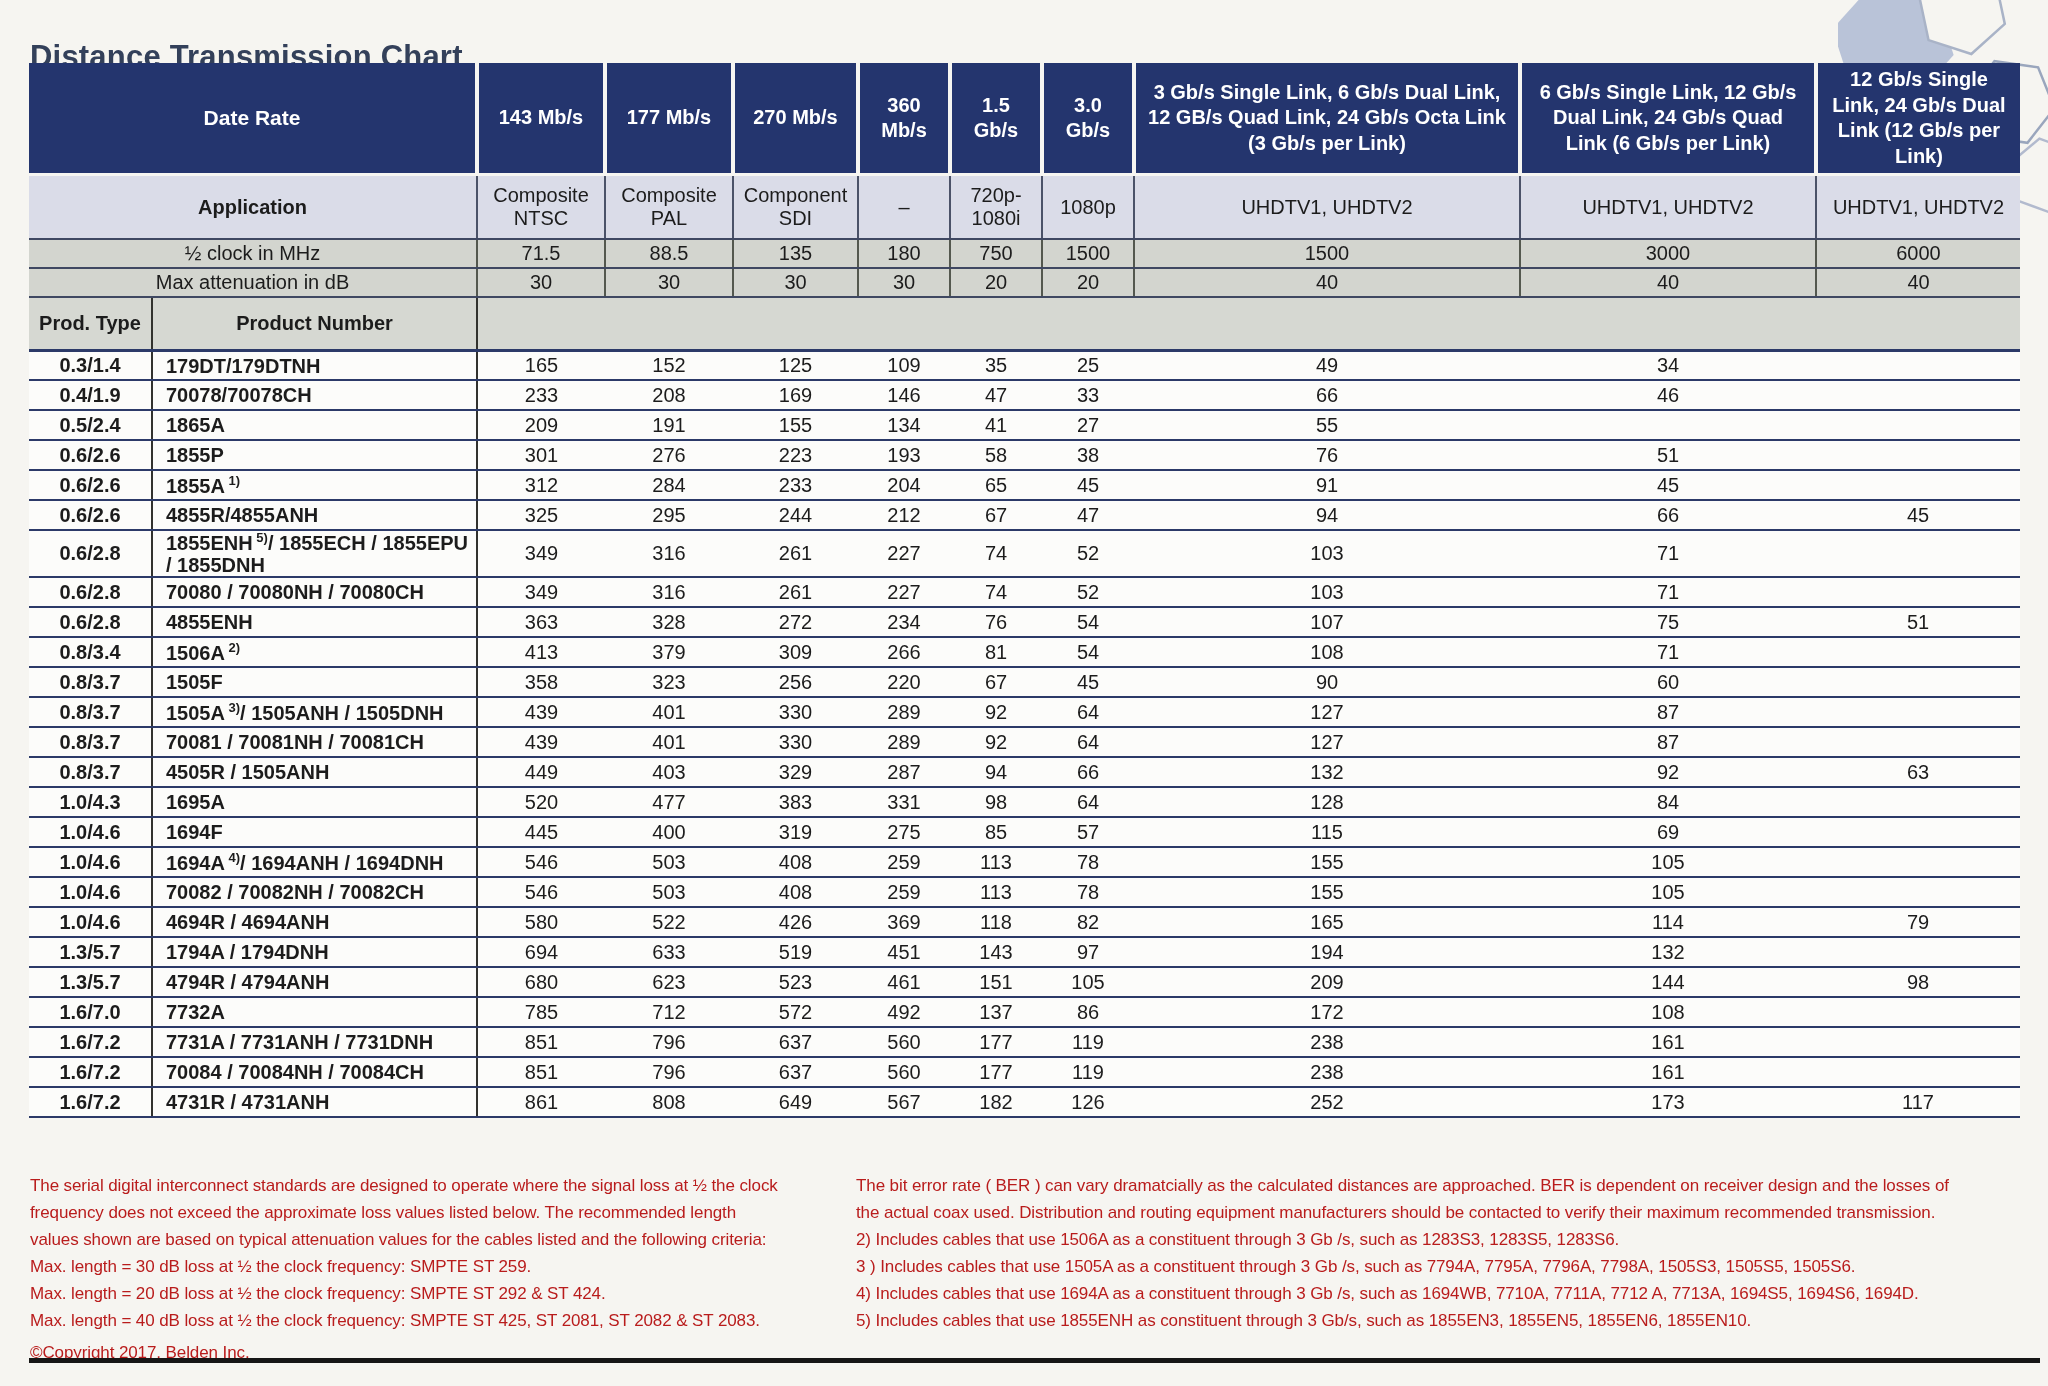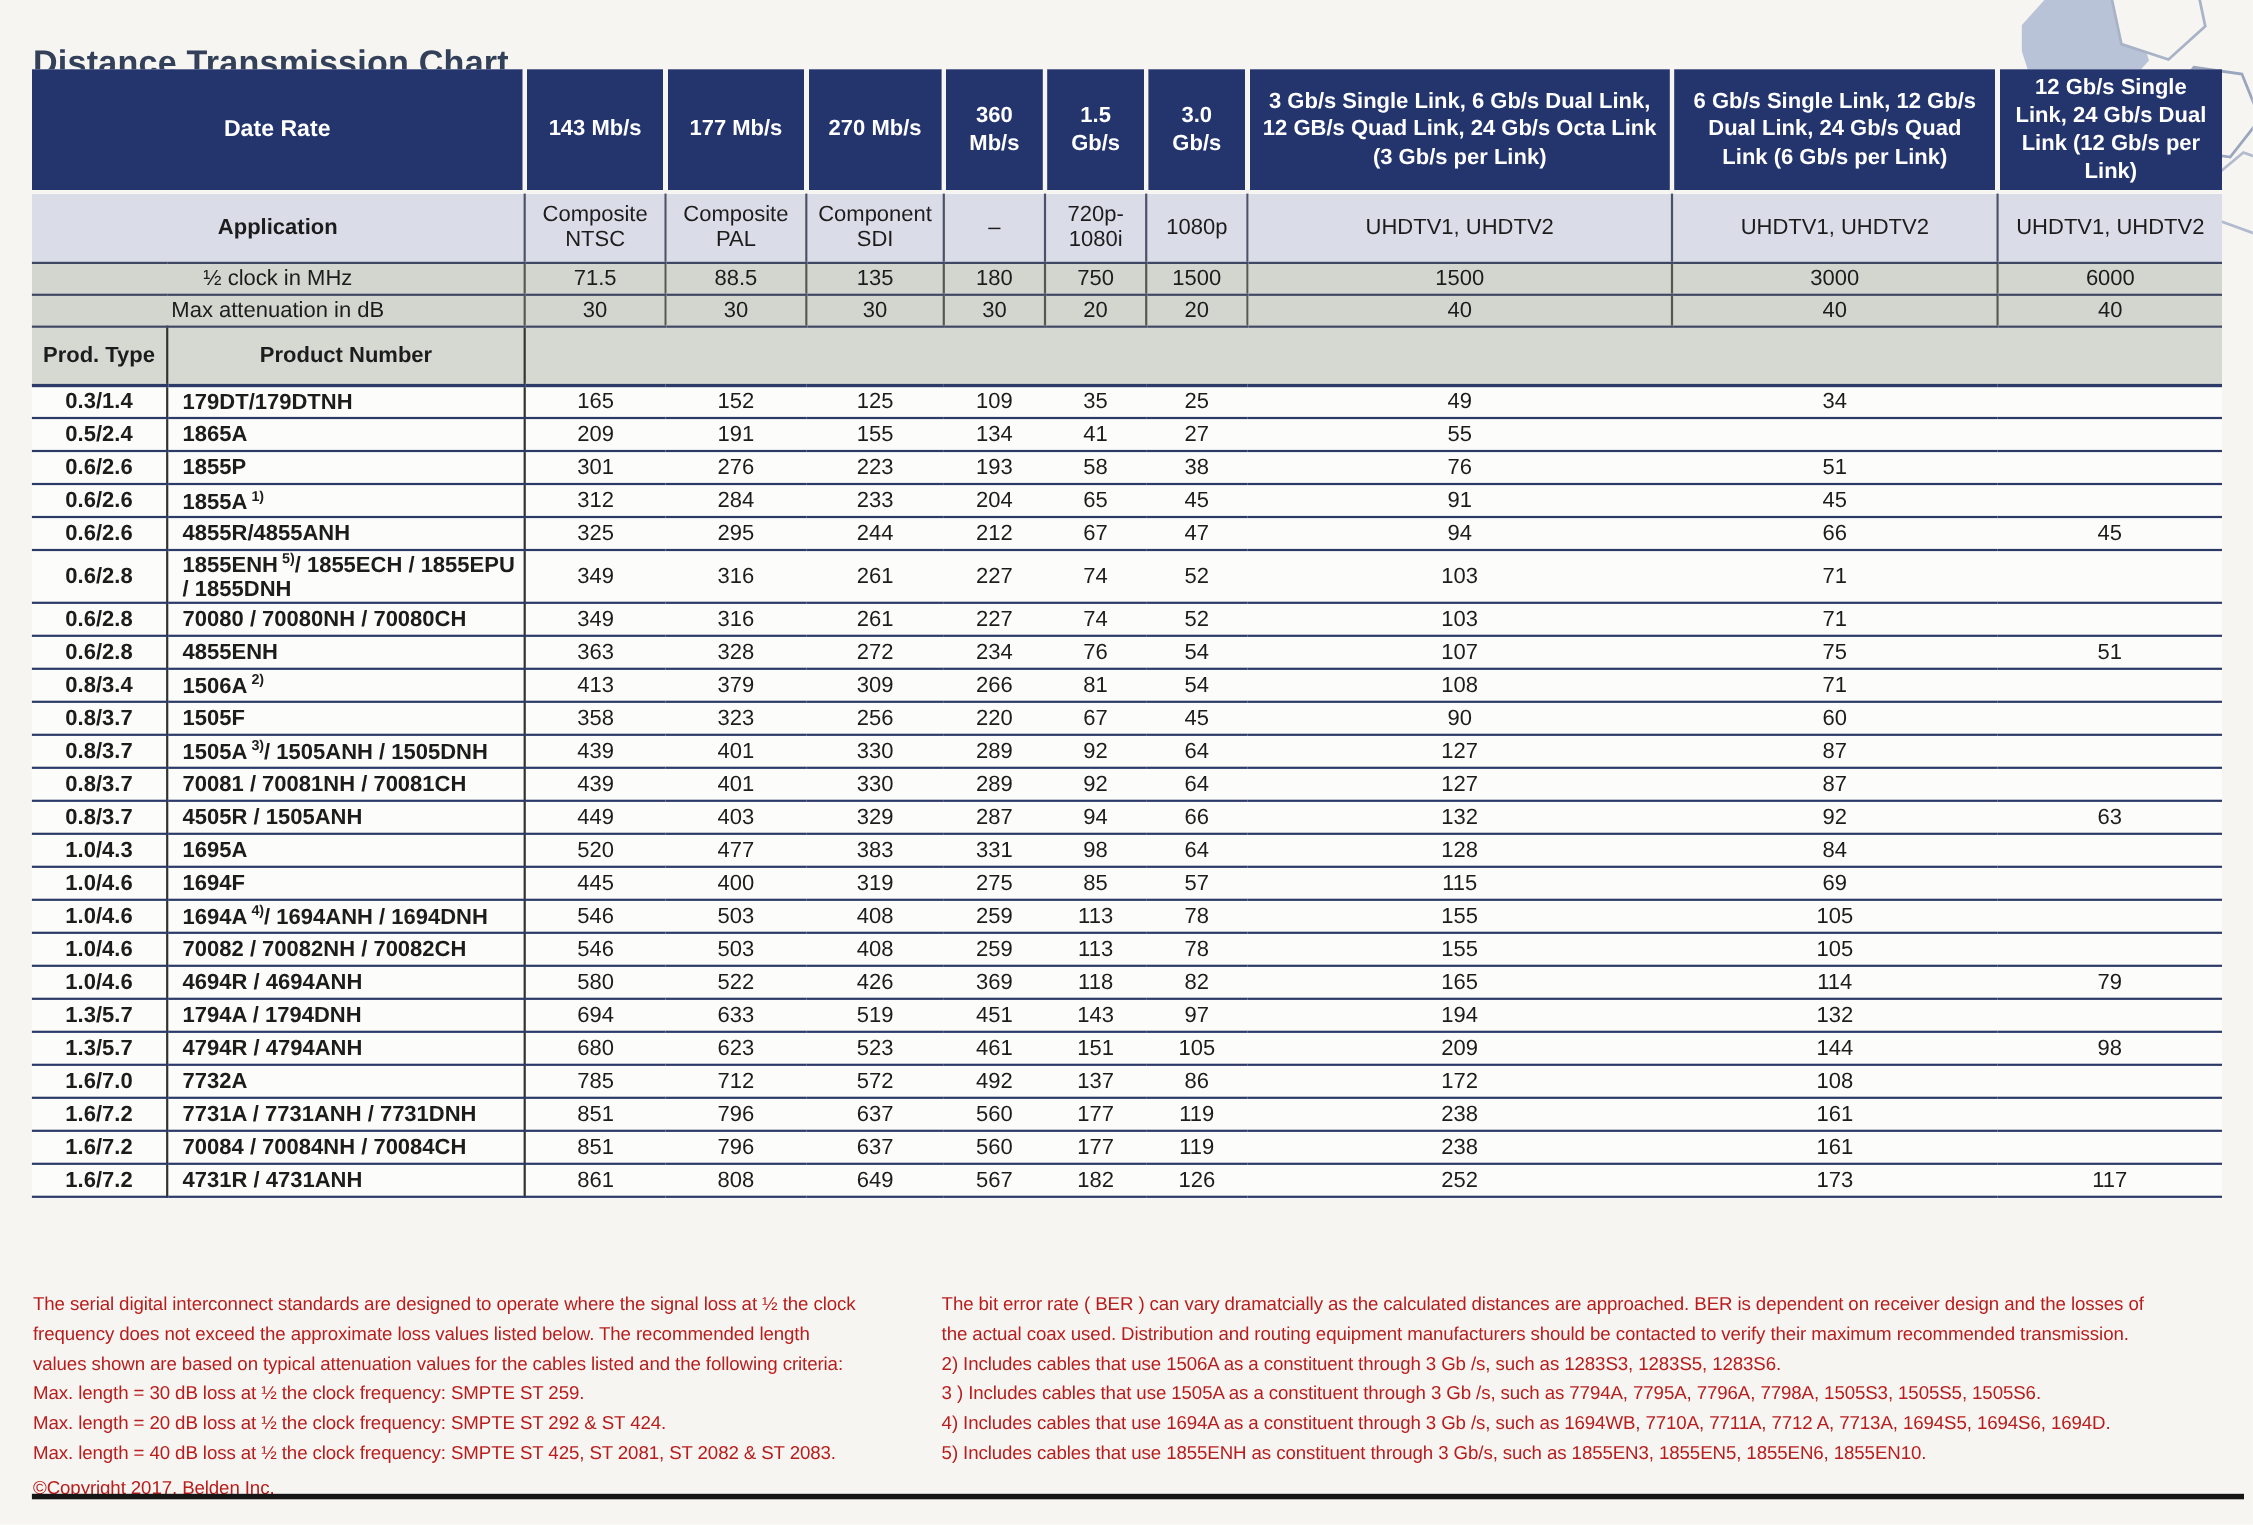--- a/index.html
+++ b/index.html
@@ -194,20 +194,33 @@
         <td class="val">152</td>
         <td class="val">125</td>
         <td class="val">109</td>
         <td class="val">35</td>
         <td class="val">25</td>
         <td class="val">49</td>
         <td class="val">34</td>
         <td class="val"></td>
       </tr>
       <tr>
+        <td class="type">0.4/1.9</td>
+        <td class="product">70078/70078CH</td>
+        <td class="val">233</td>
+        <td class="val">208</td>
+        <td class="val">169</td>
+        <td class="val">146</td>
+        <td class="val">47</td>
+        <td class="val">33</td>
+        <td class="val">66</td>
+        <td class="val">46</td>
+        <td class="val"></td>
+      </tr>
+      <tr>
         <td class="type">0.5/2.4</td>
         <td class="product">1865A</td>
         <td class="val">209</td>
         <td class="val">191</td>
         <td class="val">155</td>
         <td class="val">134</td>
         <td class="val">41</td>
         <td class="val">27</td>
         <td class="val">55</td>
         <td class="val"></td>

